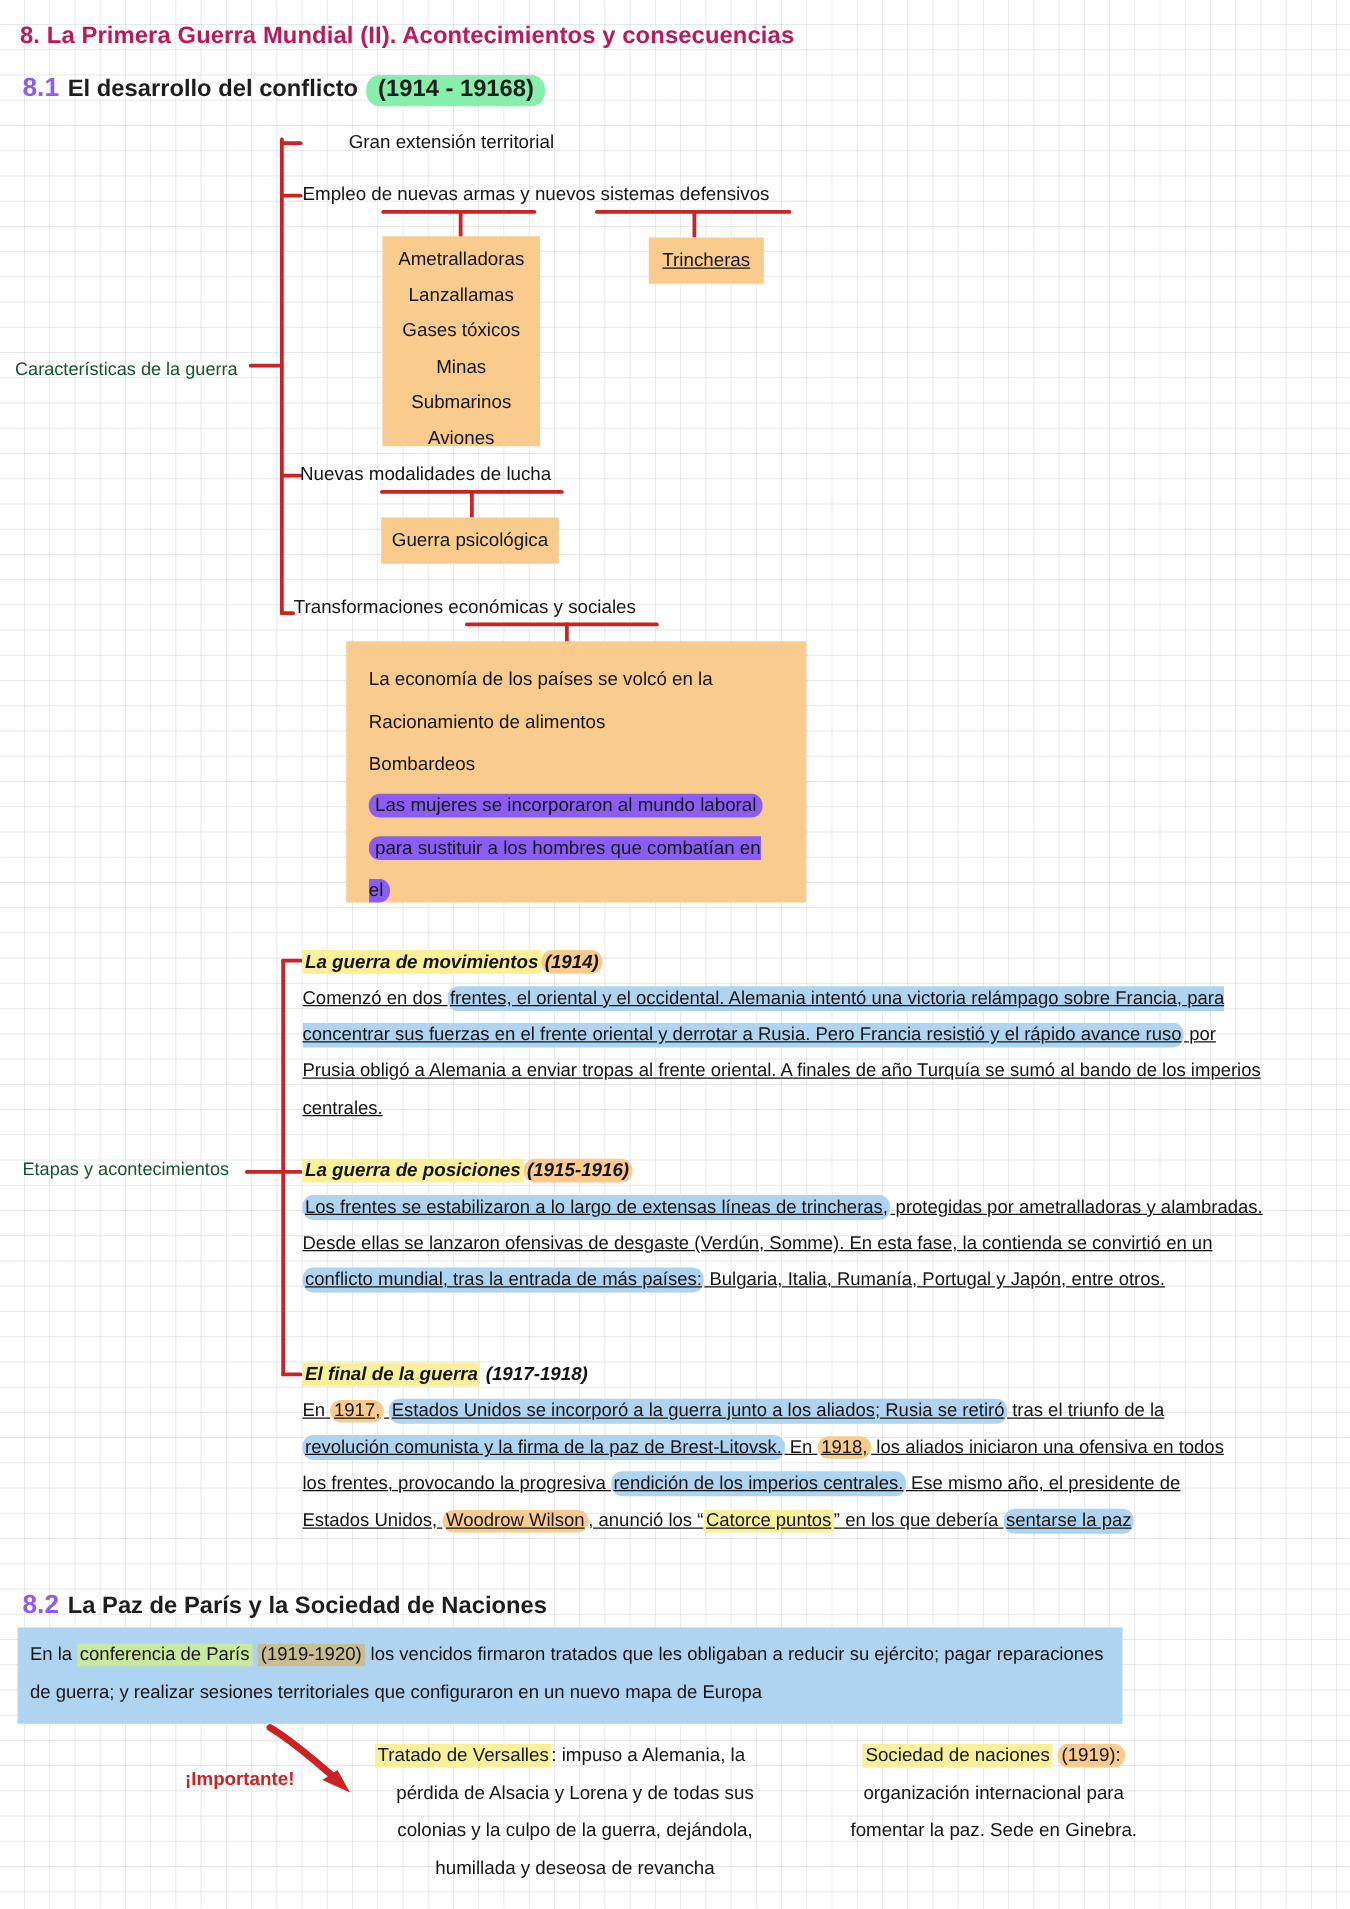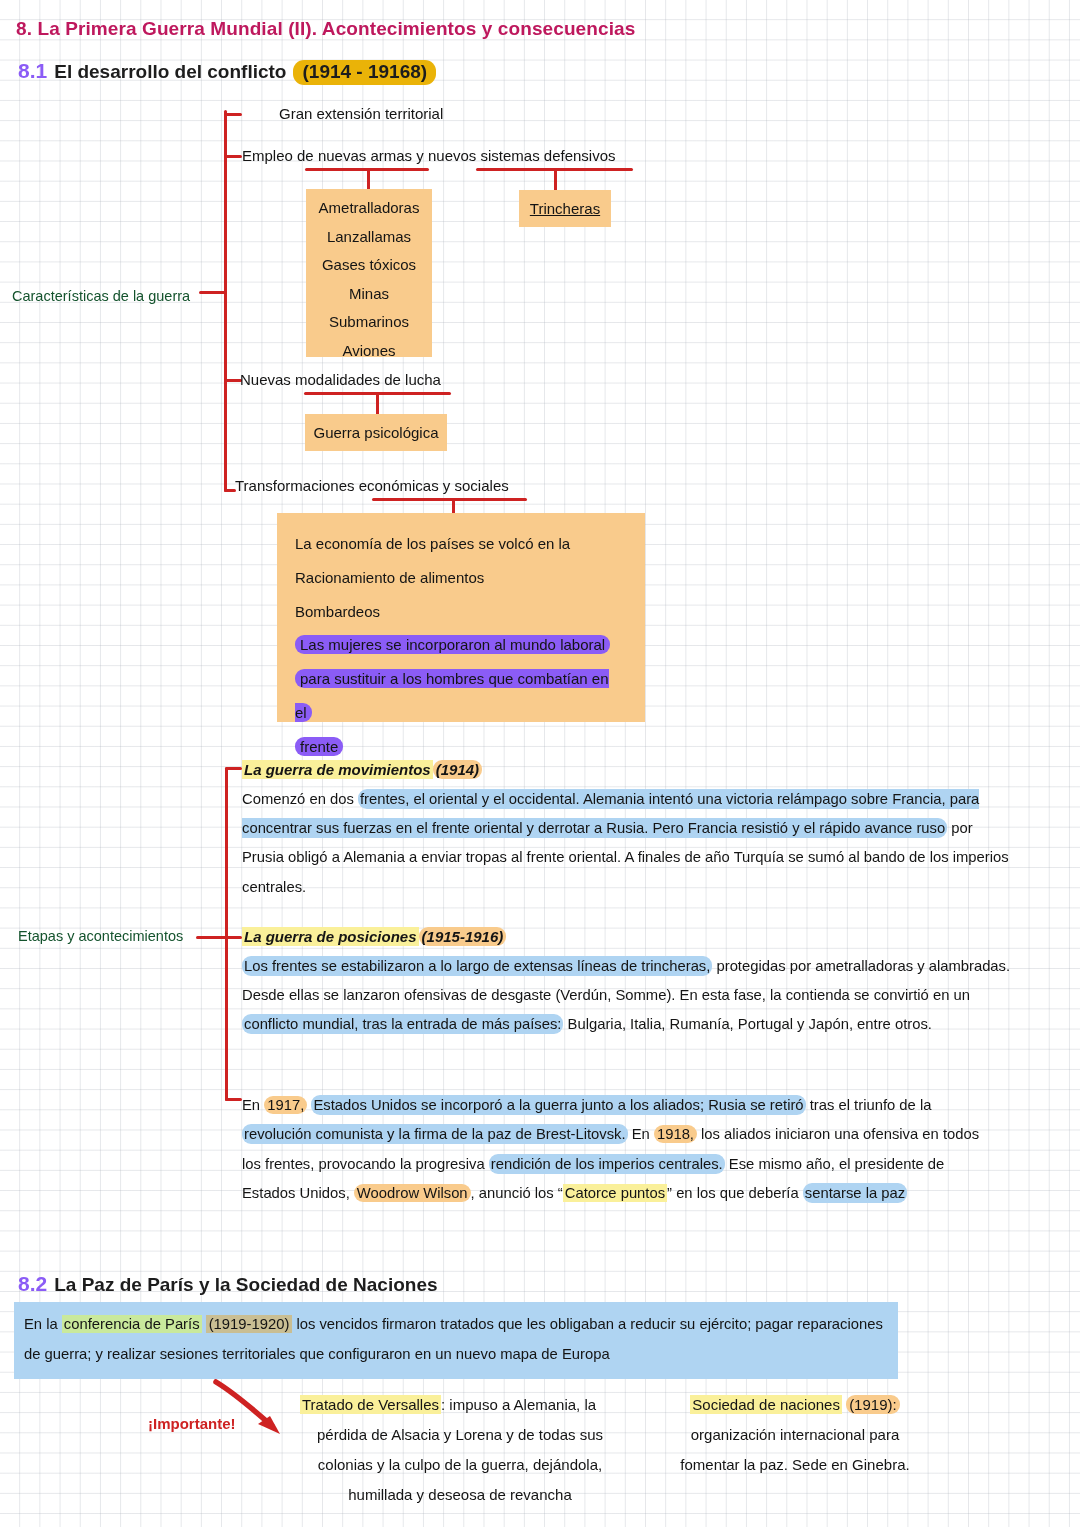--- a/index.html
+++ b/index.html
@@ -24,21 +24,21 @@
     position:absolute; left:16px; top:18px;
     font-size:19px; font-weight:700; letter-spacing:.1px;
     color:#be185d;
     white-space:nowrap;
   }
   .h-sec { position:absolute; display:flex; align-items:baseline; gap:7px; white-space:nowrap; }
   .h-sec .num { color:#8b5cf6; font-size:21px; font-weight:700; }
   .h-sec .txt { color:#1d1d1d; font-size:19px; font-weight:700; }
   .h-sec .badge {
     font-size:19px; font-weight:700; color:#1d1d1d;
-    background:#eab308; border-radius:11px; padding:1px 9px 2px 9px;text-align:right;
+    background:#86efac; border-radius:11px; padding:1px 9px 2px 9px;text-align:right;
   }
   #sec81 { left:18px; top:59px; }
   #sec82 { left:18px; top:1272px; }
 
   
   .axis-label {
     position:absolute; font-size:14.5px; color:#14532d; white-space:nowrap;
   }
   #lbl-caracteristicas { left:12px; top:288px; }
   #lbl-etapas { left:18px; top:928px; }
@@ -62,21 +62,21 @@
   .obox.center { text-align:center; }
   .obox.pad { padding:14px 18px; line-height:2.25; }
   .obox .grayhl { background:#8b5cf6; border-radius:9px; padding:1px 5px; }
 
   
   .stage { position:absolute; }
   .stage .title {
     font-size:15px; font-weight:600; color:#141414; white-space:nowrap;
     line-height:1.25; margin-bottom:5px;font-style:italic;
   }
-  .stage .body { font-size:14.8px; color:#141414; line-height:1.98; }
+  .stage .body { font-size:14.8px; color:#141414; line-height:1.98;text-decoration:underline; }
   .hl-y  { background:#FAF09A; padding:1px 2px; }
   .hl-o  { background:#F9CB8C; padding:1px 3px; border-radius:9px; }
   .hl-b  { background:#AFD4F2; padding:2px 2px; border-radius:9px; }
   .hl-g  { background:#C9E99C; padding:1px 2px; }
   .hl-t  { background:#C9BE93; padding:1px 3px; }
 
   
   #paz-par {
     position:absolute; left:14px; top:1302px; width:884px;
     background:#AFD4F2; padding:7px 10px 9px 10px;
@@ -159,21 +159,20 @@
   </div>
   <div class="uline" style="left:372px; top:498px; width:155px;"></div>
   <div class="vdrop" style="left:452px; top:498px; height:18px;"></div>
 
   <div class="obox pad" style="left:277px; top:513px; width:368px; height:209px;">
     <div>La economía de los países se volcó en la</div>
     <div>Racionamiento de alimentos</div>
     <div>Bombardeos</div>
     <div><span class="grayhl">Las mujeres se incorporaron al mundo laboral</span></div>
     <div><span class="grayhl">para sustituir a los hombres que combatían en el</span></div>
-    <div><span class="grayhl">frente</span></div>
   </div>
 
   <div class="br-v" style="left:225px; top:767px; height:334px;"></div>
   <div class="br-h" style="left:196px; top:936px; width:32px;"></div>
   <div class="br-h" style="left:225px; top:767px; width:17px;"></div>
   <div class="br-h" style="left:225px; top:936px; width:17px;"></div>
   <div class="br-h" style="left:225px; top:1098px; width:17px;"></div>
 
   <div class="stage" style="left:242px; top:761px; width:772px;">
     <div class="title">
@@ -183,20 +182,24 @@
   </div>
 
   <div class="stage" style="left:242px; top:928px; width:772px;">
     <div class="title">
       <span class="hl-y">La guerra de posiciones</span><span class="hl-o">(1915-1916)</span>
     </div>
     <div class="body"><span class="hl-b">Los frentes se estabilizaron a lo largo de extensas líneas de trincheras,</span> protegidas por ametralladoras y alambradas. Desde ellas se lanzaron ofensivas de desgaste (Verdún, Somme). En esta fase, la contienda se convirtió en un <span class="hl-b">conflicto mundial, tras la entrada de más países:</span> Bulgaria, Italia, Rumanía, Portugal y Japón, entre otros.</div>
   </div>
 
   <div class="stage" style="left:242px; top:1091px; width:742px;">
+    <div class="title">
+      <span class="hl-y">El final de la guerra</span>
+      <span>(1917-1918)</span>
+    </div>
     <div class="body">En <span class="hl-o">1917,</span> <span class="hl-b">Estados Unidos se incorporó a la guerra junto a los aliados; Rusia se retiró</span> tras el triunfo de la <span class="hl-b">revolución comunista y la firma de la paz de Brest-Litovsk.</span> En <span class="hl-o">1918,</span> los aliados iniciaron una ofensiva en todos los frentes, provocando la progresiva <span class="hl-b">rendición de los imperios centrales.</span> Ese mismo año, el presidente de Estados Unidos, <span class="hl-o">Woodrow Wilson</span>, anunció los “<span class="hl-y">Catorce puntos</span>” en los que debería <span class="hl-b">sentarse la paz</span></div>
   </div>
 
   <div class="h-sec" id="sec82">
     <span class="num">8.2</span>
     <span class="txt">La Paz de París y la Sociedad de Naciones</span>
   </div>
 
   <div id="paz-par"><span>En la </span><span class="hl-g">conferencia de París</span> <span class="hl-t">(1919-1920)</span><span> los vencidos firmaron tratados que les obligaban a reducir su ejército; pagar reparaciones de guerra; y realizar sesiones territoriales que configuraron en un nuevo mapa de Europa</span></div>
 

